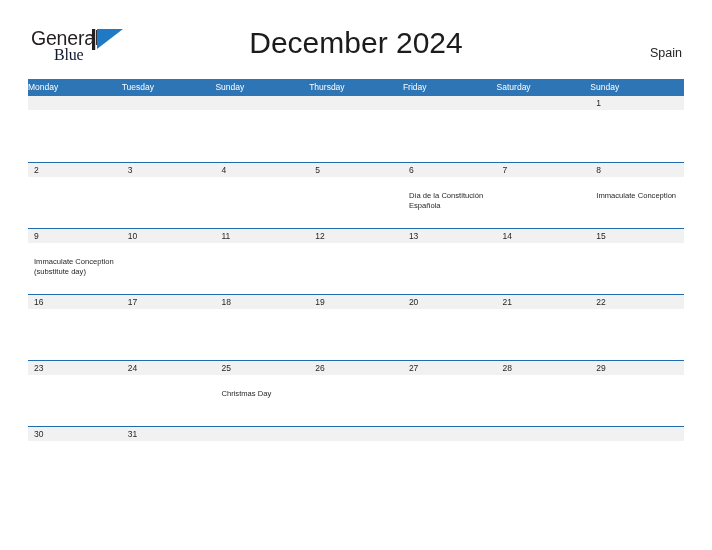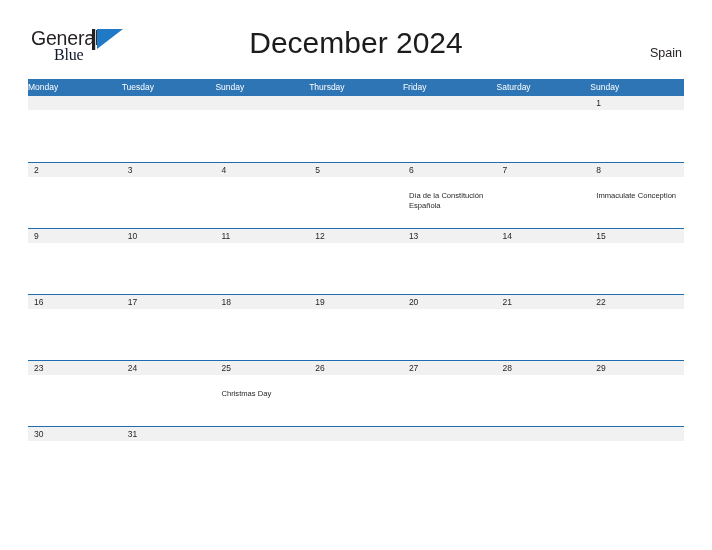--- a/index.html
+++ b/index.html
@@ -243,20 +243,31 @@
         <div class="week-row">
           <div class="date-strip">
             <div class="date-cell">9</div>
             <div class="date-cell">10</div>
             <div class="date-cell">11</div>
             <div class="date-cell">12</div>
             <div class="date-cell">13</div>
             <div class="date-cell">14</div>
             <div class="date-cell">15</div>
           </div>
+          <div class="event-strip">
+            <div class="event-cell">
+              <span class="event-item">Immaculate Conception (substitute day)</span>
+            </div>
+            <div class="event-cell"></div>
+            <div class="event-cell"></div>
+            <div class="event-cell"></div>
+            <div class="event-cell"></div>
+            <div class="event-cell"></div>
+            <div class="event-cell"></div>
+          </div>
         </div>
         <div class="week-row">
           <div class="date-strip">
             <div class="date-cell">16</div>
             <div class="date-cell">17</div>
             <div class="date-cell">18</div>
             <div class="date-cell">19</div>
             <div class="date-cell">20</div>
             <div class="date-cell">21</div>
             <div class="date-cell">22</div>

